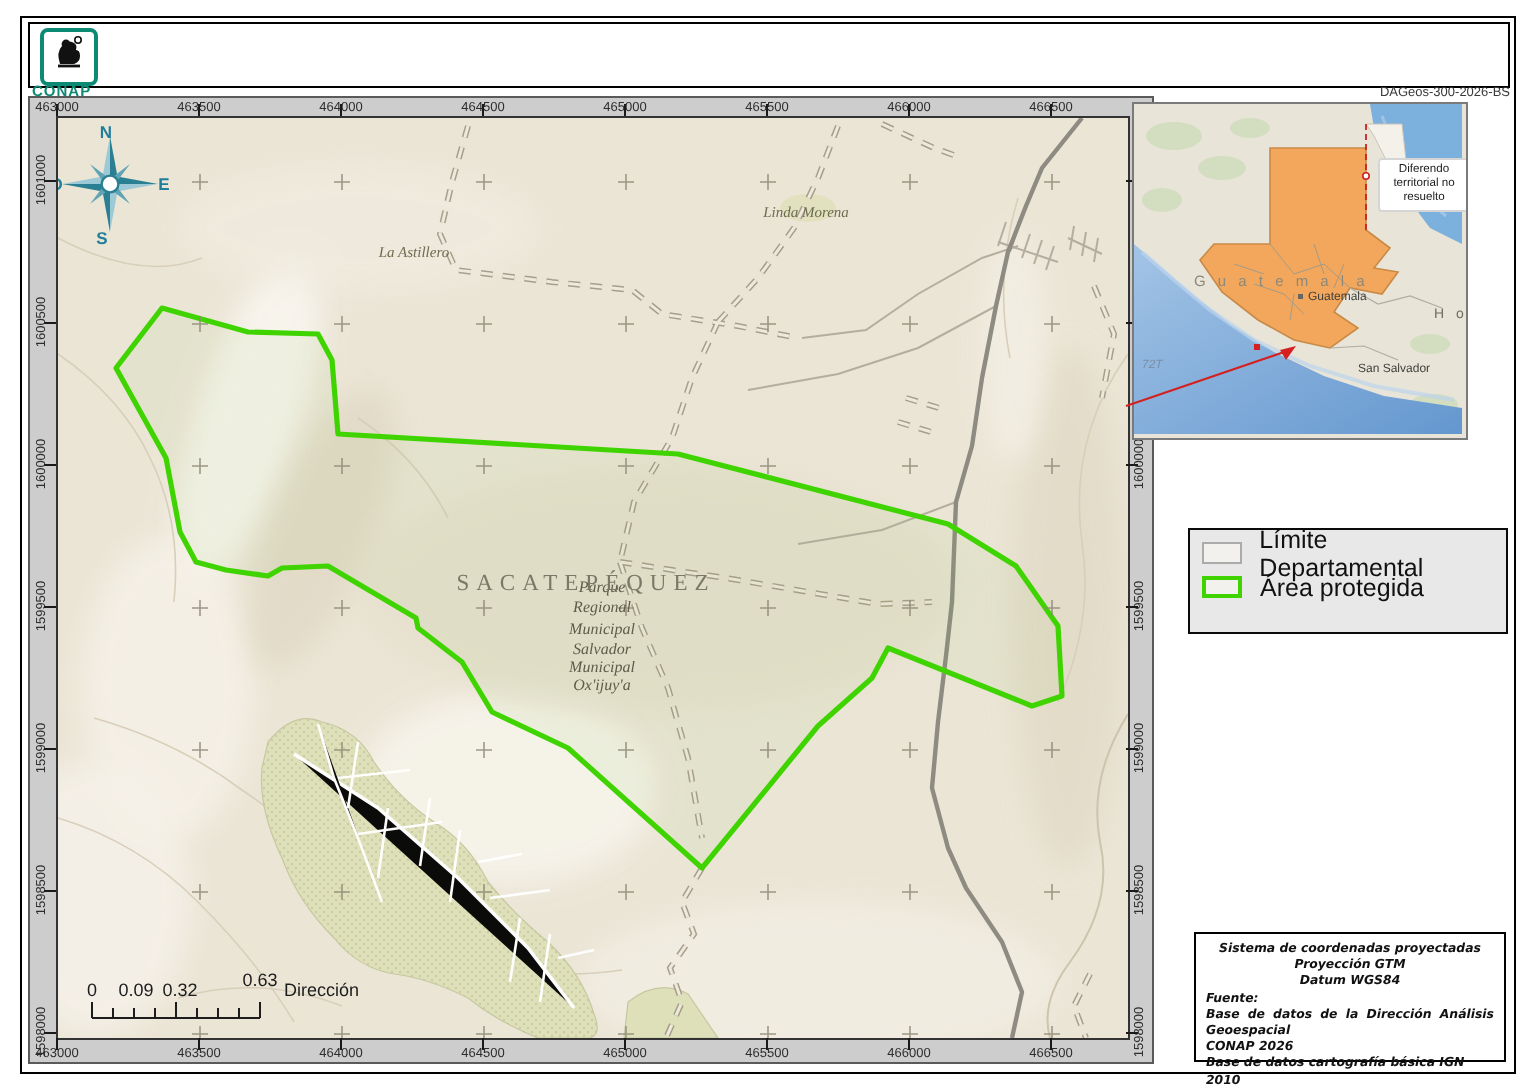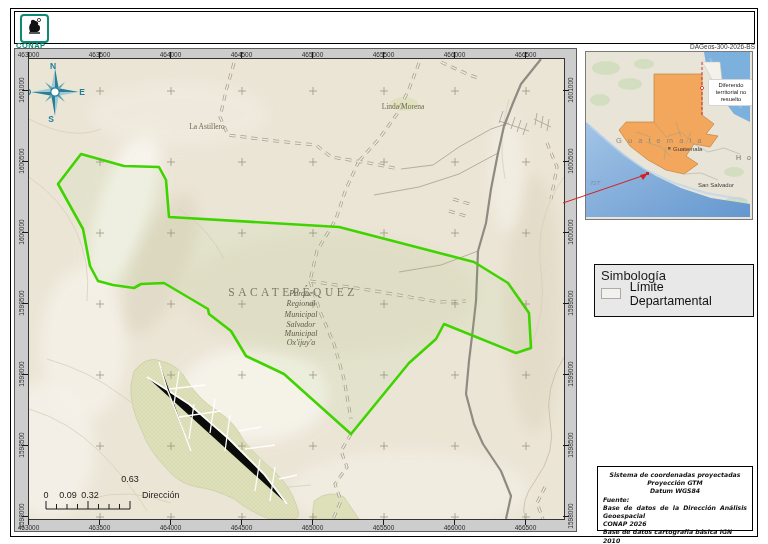--- a/index.html
+++ b/index.html
@@ -12,29 +12,29 @@
   .logo-box{left:5px;top:2px;width:25px;height:25px;border:2px solid #0d8a74;border-radius:4px;background:#fff;}
   .logo-caption{left:1px;top:29px;font-size:7.5px;font-weight:bold;color:#0d8a74;letter-spacing:.5px;}
   .map-title{left:0;top:6px;width:100%;text-align:center;font-size:16.5px;font-weight:600;color:#3cb272;}
   .doc-code{right:13px;top:43px;font-size:6.5px;color:#3a3a3a;}
   
   .map-frame{left:14px;top:48px;width:563px;height:484px;background:#cdcdcd;border:1px solid #5a5a5a;box-sizing:border-box;}
   .map-inner{left:13px;top:9px;width:535px;height:460px;border:1px solid #333;background:#ebe5d6;overflow:hidden;}
   .axis-label{position:absolute;font-size:6.5px;color:#2e2e2e;white-space:nowrap;}
   .tick{position:absolute;background:#1a1a1a;}
   
-  .place-italic{position:absolute;font-family:"Liberation Serif",serif;color:#6c6c4e;font-size:7.5px;text-align:center;white-space:nowrap;transform:translate(-50%,-50%);}
+  .place-italic{position:absolute;font-family:"Liberation Serif",serif;font-style:italic;color:#6c6c4e;font-size:7.5px;text-align:center;white-space:nowrap;transform:translate(-50%,-50%);}
   .dept-label{position:absolute;font-family:"Liberation Serif",serif;font-size:11.5px;letter-spacing:3.5px;color:#7c7868;white-space:nowrap;transform:translate(-50%,-50%);}
   .park-label{position:absolute;font-family:"Liberation Serif",serif;font-style:italic;font-size:8px;line-height:10px;color:#5c5c49;text-align:center;transform:translateX(-50%);white-space:nowrap;margin-top:12px;}
   .compass-letter{position:absolute;font-size:8.5px;font-weight:bold;color:#217e9b;transform:translate(-50%,-50%);}
   
   .scale-label{position:absolute;font-size:9px;color:#1c1c1c;transform:translateX(-50%);white-space:nowrap;}
   .scale-unit{position:absolute;font-size:9px;color:#1c1c1c;white-space:nowrap;}
   
-  .inset{left:585px;top:51px;width:166px;height:167px;border:1px solid #7a7a7a;background:#e8e4d8;overflow:hidden;}
+  .inset{left:566px;top:51px;width:166px;height:167px;border:1px solid #7a7a7a;background:#e8e4d8;overflow:hidden;}
   .inset-country{position:absolute;font-size:7.5px;letter-spacing:2px;color:#8c887a;white-space:nowrap;}
   .inset-city{position:absolute;font-size:6px;color:#3f3f3c;white-space:nowrap;}
   .inset-ho{position:absolute;font-size:7px;letter-spacing:2px;color:#6d6d62;white-space:nowrap;}
   .inset-route{position:absolute;font-size:6px;font-style:italic;color:#7a8fa6;}
   .inset-note{position:absolute;left:122px;top:27px;width:42px;background:#fff;border:.5px solid #d5d5d5;border-radius:2px;font-size:5.8px;line-height:7px;color:#1a1a1a;text-align:center;padding:2px 1px;}
   
   .legend{left:594px;top:264px;width:160px;height:53px;background:#e8e8e8;border:1.6px solid #0a0a0a;box-sizing:border-box;padding:3px 6px;}
   .legend-title{font-size:13px;color:#1a1a1a;margin-bottom:2px;}
   .legend-row{display:flex;align-items:center;height:17px;}
   .swatch{width:20px;height:11px;margin-right:9px;background:#f2f1ee;box-sizing:border-box;}
@@ -211,21 +211,21 @@
     <div class="park-label" style="left:272px;top:228px;">Regional</div>
     <div class="park-label" style="left:272px;top:239px;">Municipal</div>
     <div class="park-label" style="left:272px;top:249px;">Salvador</div>
     <div class="park-label" style="left:272px;top:258px;">Municipal</div>
     <div class="park-label" style="left:272px;top:267px;">Ox'ijuy'a</div>
     <div class="dept-label" style="left:264px;top:233px;">SACATEPÉQUEZ</div>
 
     <div class="scale-label" style="left:17px;top:431px;">0</div>
     <div class="scale-label" style="left:39px;top:431px;">0.09</div>
     <div class="scale-label" style="left:61px;top:431px;">0.32</div>
-    <div class="scale-label" style="left:101px;top:415px;">0.63</div>
+    <div class="scale-label" style="left:101px;top:426px;">0.63</div>
     <div class="scale-unit" style="left:113px;top:431px;">Dirección</div>
   </div>
 <div class="axis-label" style="left: 13.5px; top: 4.5px; transform: translate(-50%, -50%);">463000</div>
     <div class="axis-label" style="left: 13.5px; top: 478px; transform: translate(-50%, -50%);">463000</div>
     <div class="tick" style="left: 13px; top: 3px; width: 1px; height: 6px;"></div>
     <div class="tick" style="left: 13px; top: 470px; width: 1px; height: 6px;"></div>
     <div class="axis-label" style="left: 84.5px; top: 4.5px; transform: translate(-50%, -50%);">463500</div>
     <div class="axis-label" style="left: 84.5px; top: 478px; transform: translate(-50%, -50%);">463500</div>
     <div class="tick" style="left: 84px; top: 3px; width: 1px; height: 6px;"></div>
     <div class="tick" style="left: 84px; top: 470px; width: 1px; height: 6px;"></div>
@@ -330,24 +330,27 @@
   <div class="inset-ho" style="left:150px;top:102px;">H o</div>
   <div class="inset-route" style="left:4px;top:128px;">72T</div>
   <div class="inset-note">
     <div>Diferendo</div>
     <div>territorial no</div>
     <div>resuelto</div>
   </div>
 </div>
 
 <div class="abs legend">
-  <div class="legend-title">Simbología</div>
   <div class="legend-row">
     <div class="swatch swatch-dept"></div>
     <div class="legend-item-label">Límite Departamental</div>
+  </div>
+  <div class="legend-row">
+    <div class="swatch swatch-prot"></div>
+    <div class="legend-item-label">Área protegida</div>
   </div>
 </div>
 
 <div class="abs credits">
   <div class="c">Sistema de coordenadas proyectadas</div>
   <div class="c">Proyección GTM</div>
   <div class="c">Datum WGS84</div>
   <div class="l">Fuente:</div>
   <div class="l" style="text-align:justify;">Base de datos de la Dirección Análisis Geoespacial</div>
   <div class="l">CONAP 2026</div>

